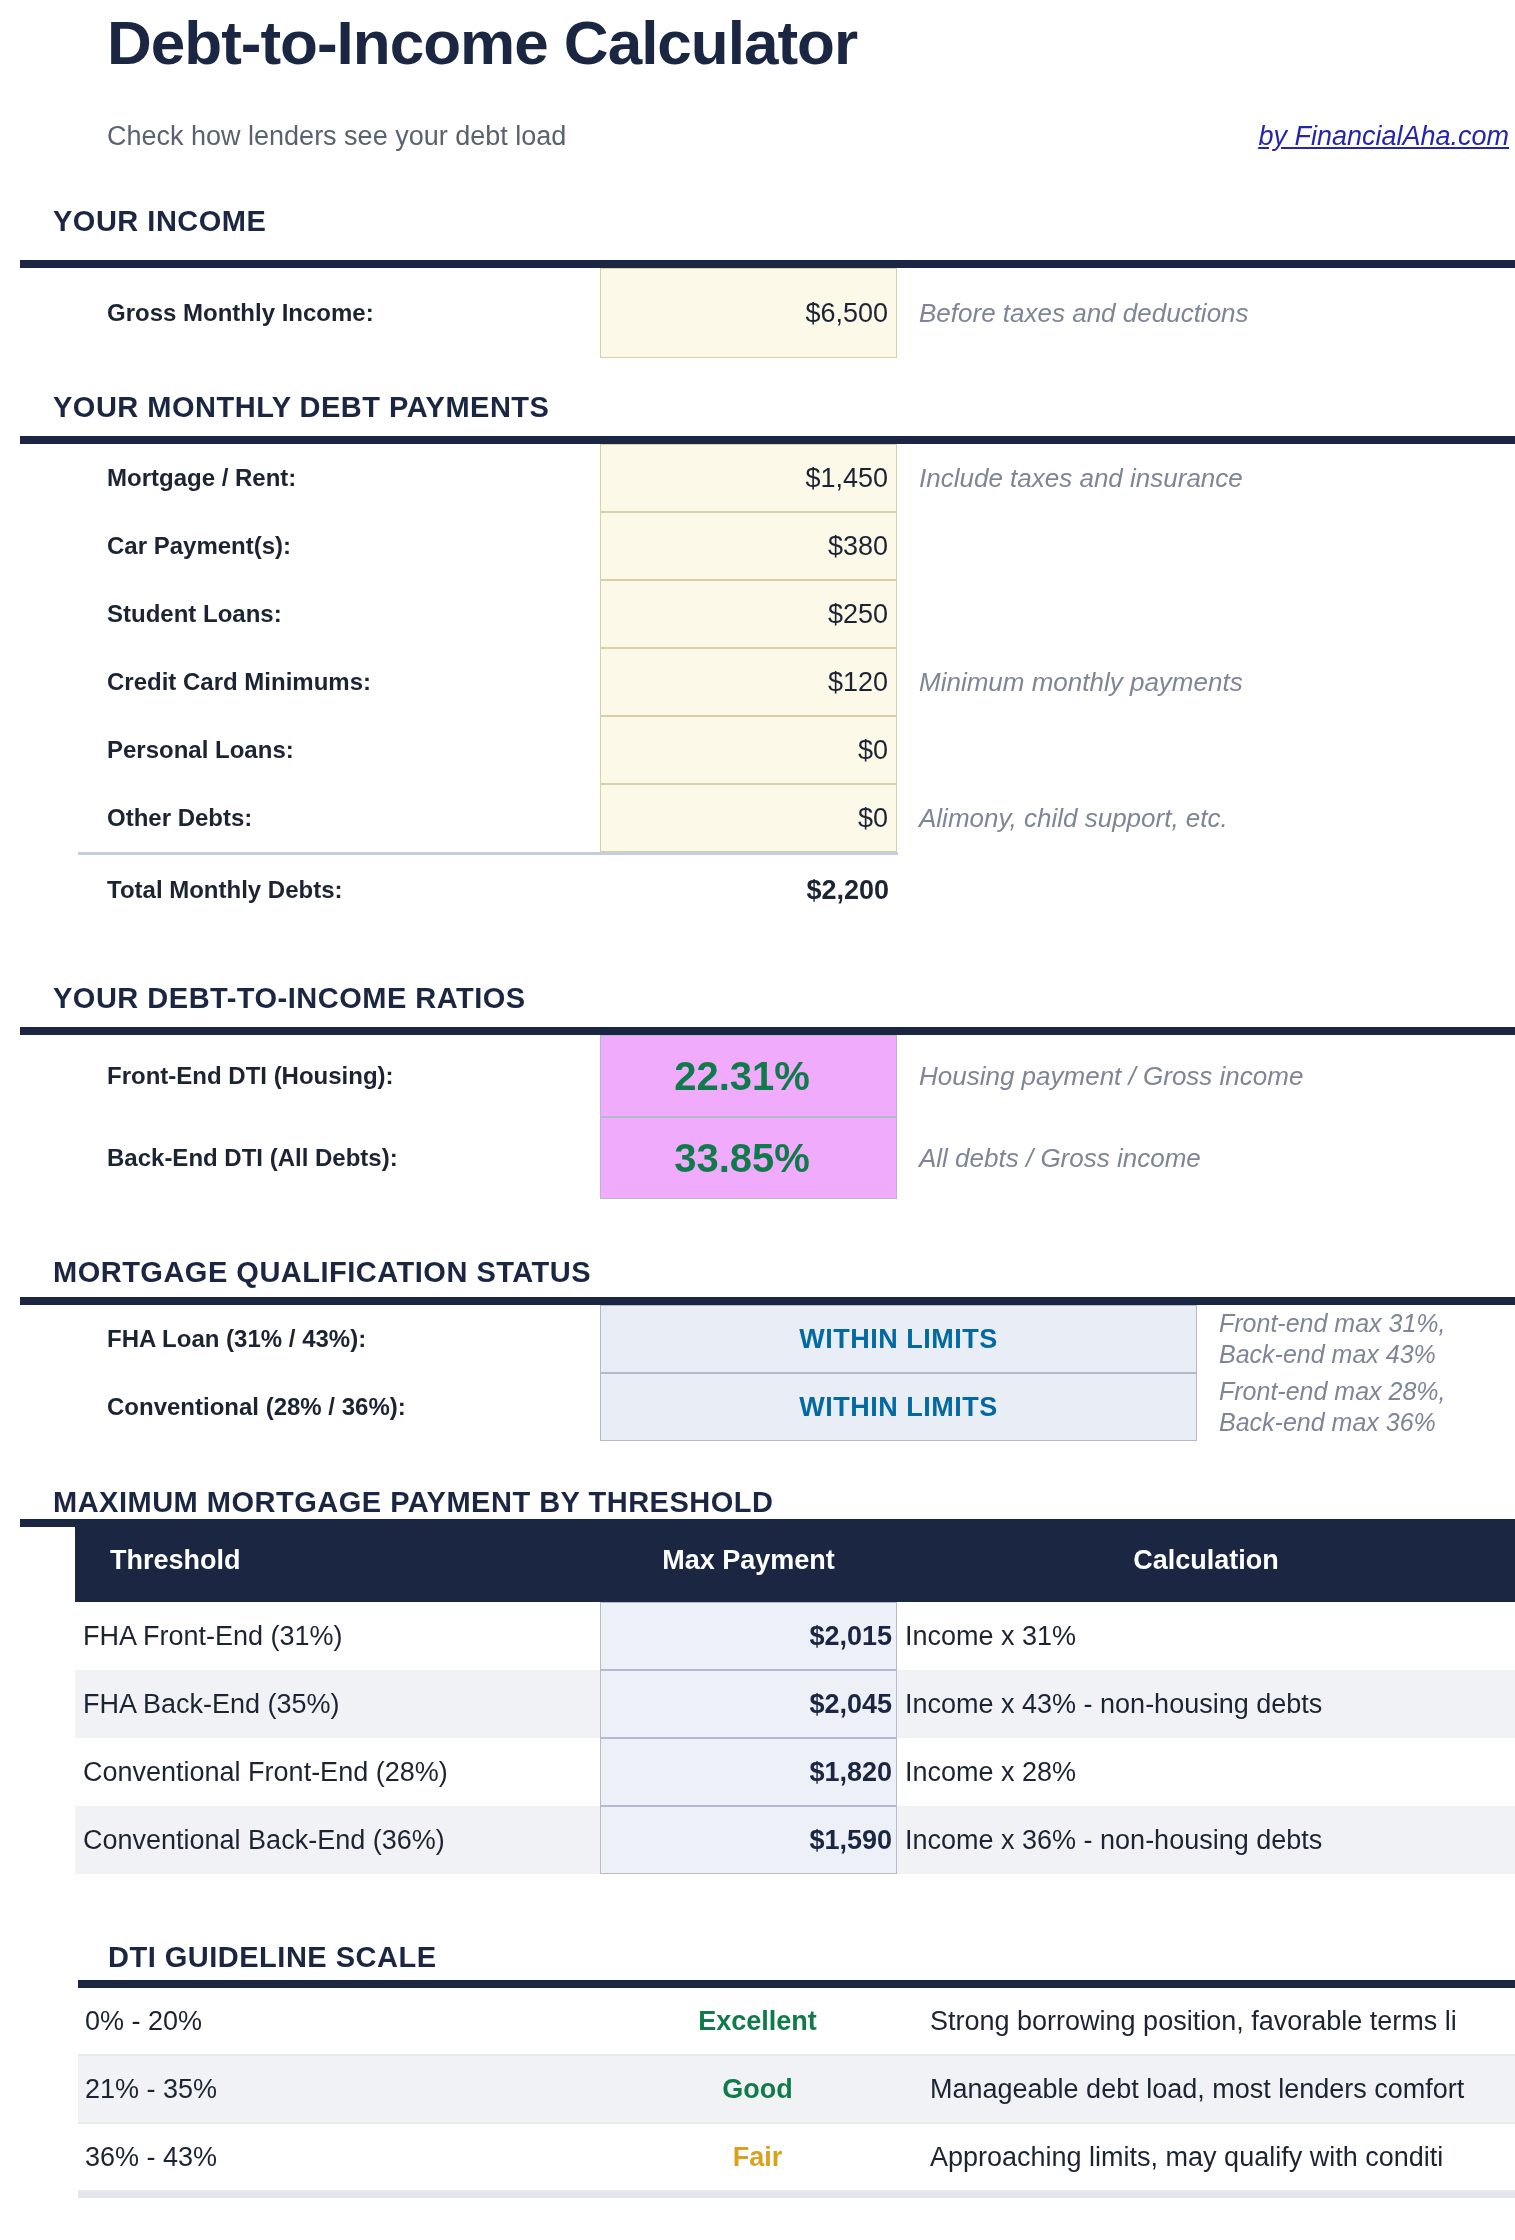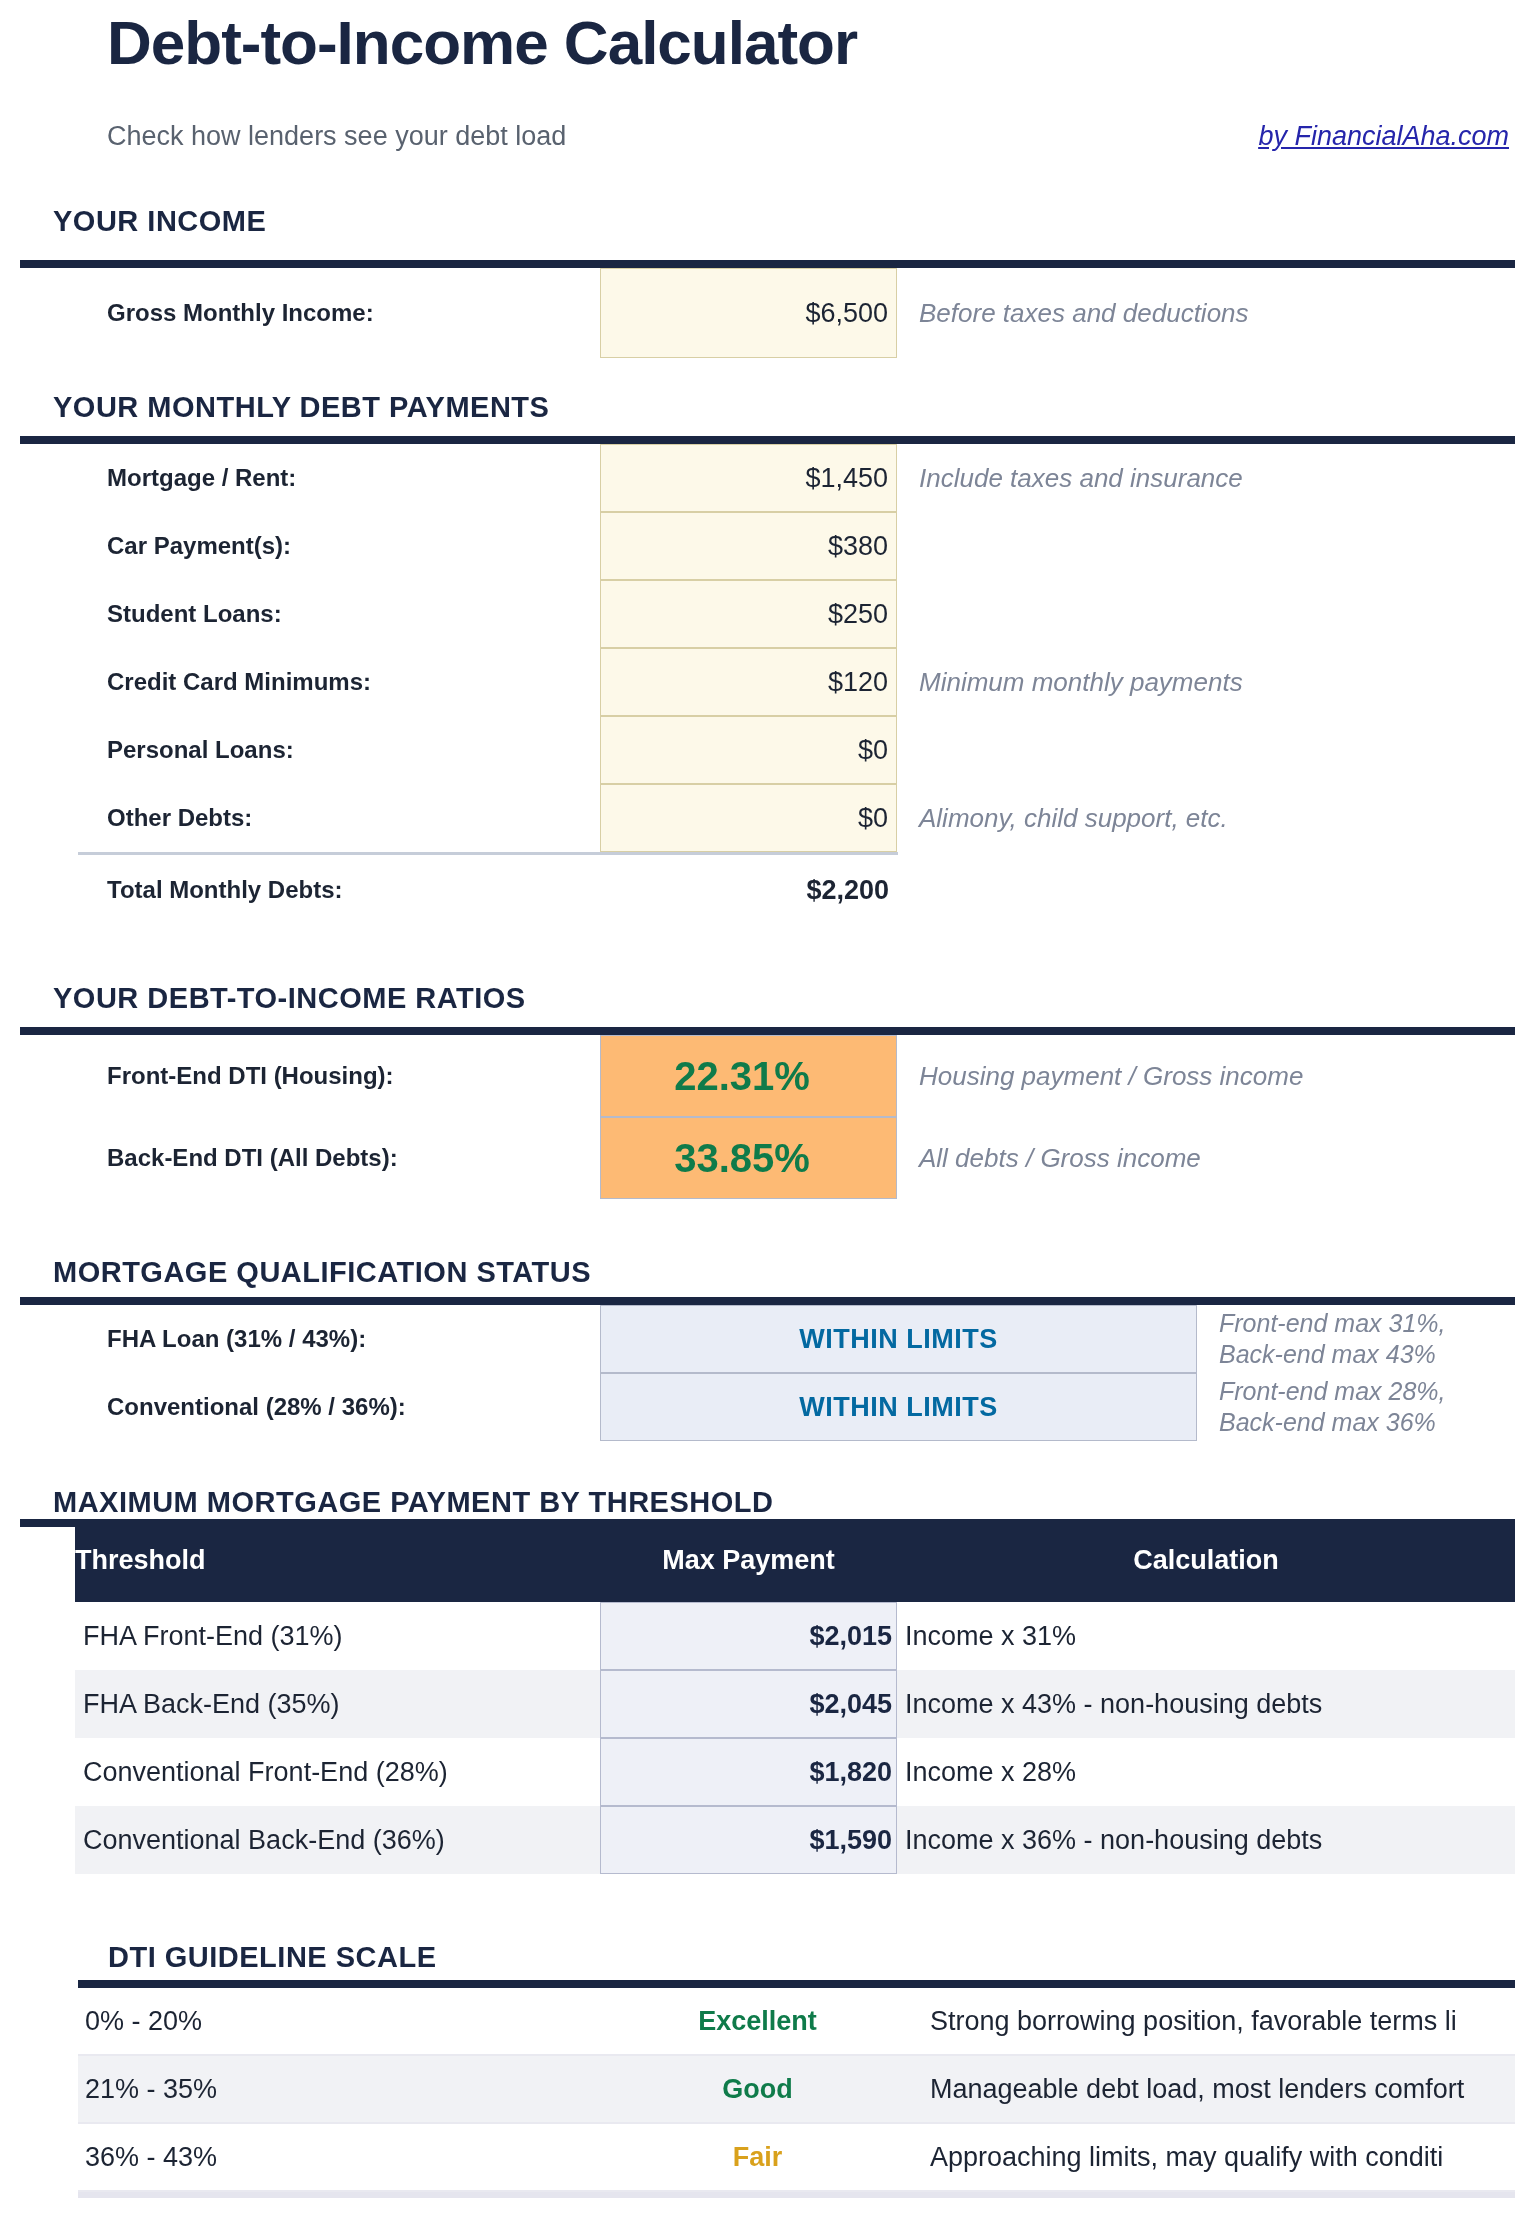--- a/index.html
+++ b/index.html
@@ -27,21 +27,21 @@
   .rule { height:8px; background:#1a2642; margin-left:20px; }
   .frow { display:flex; align-items:stretch; }
   .lbl-col { flex:0 0 600px; padding-left:107px; display:flex; align-items:center; }
   .lbl { font-size:24px; font-weight:bold; color:#1c2433; }
   .cell {
     flex:0 0 297px; display:flex; align-items:center;
     justify-content:flex-end; padding-right:8px; font-size:27px;
   }
   .input-cell { background:#fdf9e9; border:1px solid #d8cfa5; color:#1c2433; }
   .result-cell {
-    background:#fdba74; border:1px solid #b4bacb;
+    background:#f0abfc; border:1px solid #b4bacb;
     justify-content:center; padding-right:13px;
     font-size:40px; font-weight:bold; color:#0f7b4a;
   }
   .status-cell {
     flex:0 0 597px; background:#e9edf6; border:1px solid #b4bacb;
     display:flex; align-items:center; justify-content:center;
     font-size:27px; font-weight:bold; letter-spacing:0.5px; color:#0369a1;
   }
   .note {
     flex:1; padding-left:22px; display:flex; align-items:center;
@@ -49,21 +49,21 @@
   }
   .note-2line { flex-direction:column; align-items:flex-start; justify-content:center; line-height:31px; font-size:25px; }
   .total-cell { font-weight:bold; }
   .debt-divider { height:3px; background:#c6cdd9; margin-left:78px; width:820px; }
   
   .mtable { margin-left:75px; margin-top:-8px; }
   .mtable-header {
     display:flex; align-items:center; height:83px;
     background:#1a2642; color:#ffffff; font-size:27px; font-weight:bold;
   }
-  .mth-1 { flex:0 0 525px; }
+  .mth-1 { flex:0 0 525px; padding-left:35px; }
   .mth-2 { flex:0 0 297px; text-align:center; }
   .mth-3 { flex:1; text-align:center; }
   .mtable-row { display:flex; align-items:stretch; height:68px; font-size:27px; }
   .mtable-row.alt { background:#f1f2f5; }
   .mtd-1 { flex:0 0 525px; padding-left:8px; display:flex; align-items:center; }
   .mtd-cell {
     flex:0 0 297px; background:#eef0f7; border:1px solid #b5bace;
     display:flex; align-items:center; justify-content:flex-end;
     padding-right:4px; font-weight:bold; color:#1a2642;
   }

